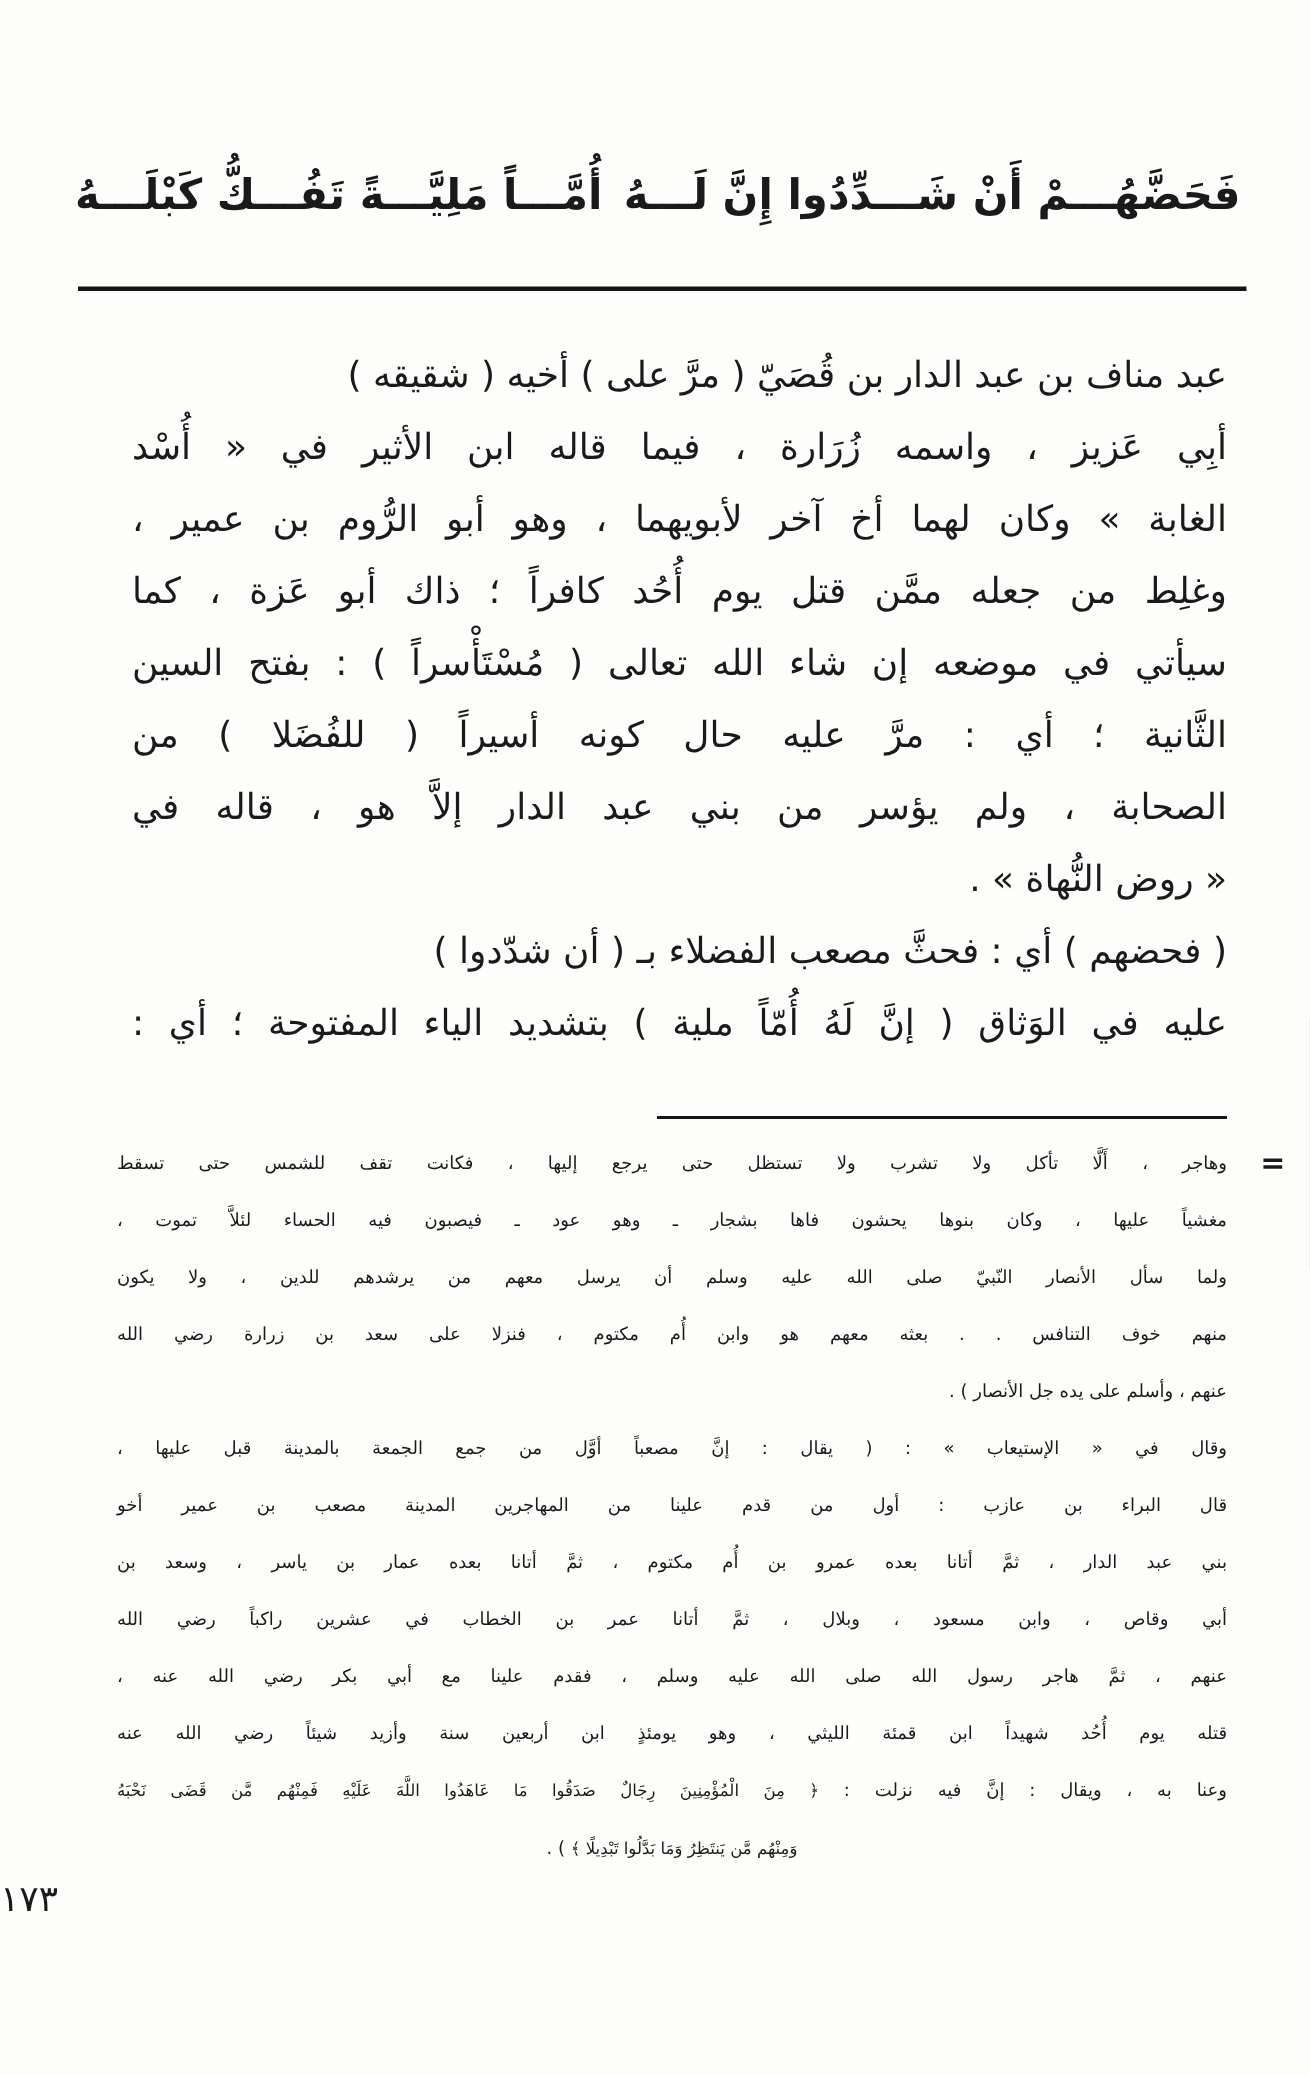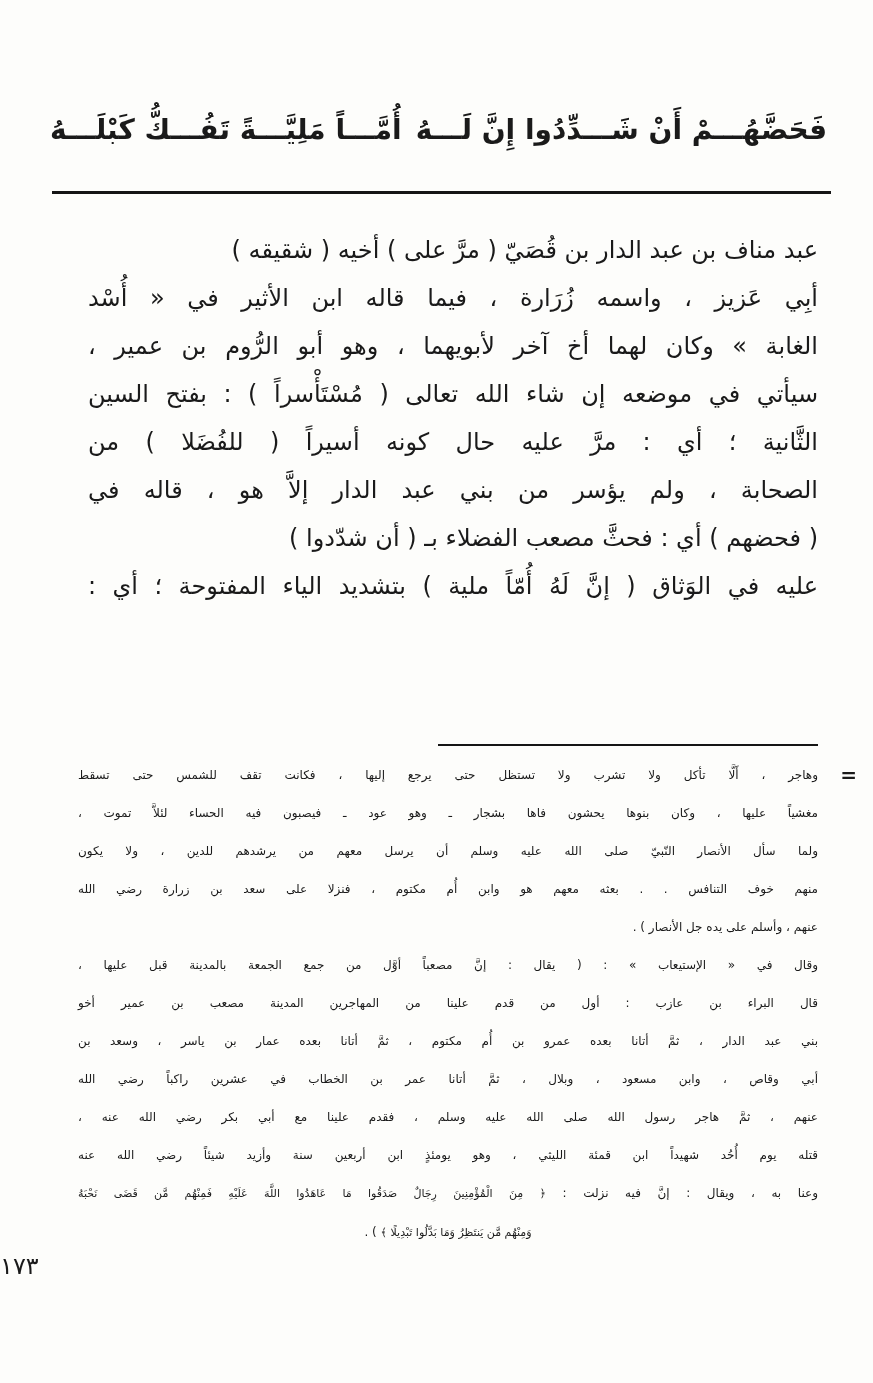--- a/index.html
+++ b/index.html
@@ -67,23 +67,25 @@
     <span class="hemistich">أُمَّـــاً مَلِيَّـــةً تَفُـــكُّ كَبْلَـــهُ</span>
   </div>
 
   <div class="top-rule"></div>
 
   <div class="body-block">
     <div>
         <div class="tline al-right"><span class="seg-normal">عبد مناف بن عبد الدار بن قُصَيّ ( </span><span class="seg-bold">مرَّ على</span><span class="seg-normal"> ) أخيه ( </span><span class="seg-bold">شقيقه</span><span class="seg-normal"> )</span></div>
         <div class="tline al-justify"><span class="seg-normal">أبِي عَزيز ، واسمه زُرَارة ، فيما قاله ابن الأثير في « أُسْد</span></div>
         <div class="tline al-justify"><span class="seg-normal">الغابة » وكان لهما أخ آخر لأبويهما ، وهو أبو الرُّوم بن عمير ،</span></div>
+        <div class="tline al-justify"><span class="seg-normal">وغلِط من جعله ممَّن قتل يوم أُحُد كافراً ؛ ذاك أبو عَزة ، كما</span></div>
         <div class="tline al-justify"><span class="seg-normal">سيأتي في موضعه إن شاء الله تعالى ( </span><span class="seg-bold">مُسْتَأْسراً</span><span class="seg-normal"> ) : بفتح السين</span></div>
         <div class="tline al-justify"><span class="seg-normal">الثَّانية ؛ أي : مرَّ عليه حال كونه أسيراً ( </span><span class="seg-bold">للفُضَلا</span><span class="seg-normal"> ) من</span></div>
         <div class="tline al-justify"><span class="seg-normal">الصحابة ، ولم يؤسر من بني عبد الدار إلاَّ هو ، قاله في</span></div>
+        <div class="tline al-right"><span class="seg-normal">« روض النُّهاة » .</span></div>
       </div>
     <div>
         <div class="tline al-right"><span class="seg-normal">( </span><span class="seg-bold">فحضهم</span><span class="seg-normal"> ) أي : فحثَّ مصعب الفضلاء بـ ( </span><span class="seg-bold">أن شدّدوا</span><span class="seg-normal"> )</span></div>
         <div class="tline al-justify"><span class="seg-normal">عليه في الوَثاق ( </span><span class="seg-bold">إنَّ لَهُ أُمّاً ملية</span><span class="seg-normal"> ) بتشديد الياء المفتوحة ؛ أي :</span></div>
       </div>
   </div>
 
   <div class="fn-sep"></div>
 
   <div class="fn-marker">=</div>

